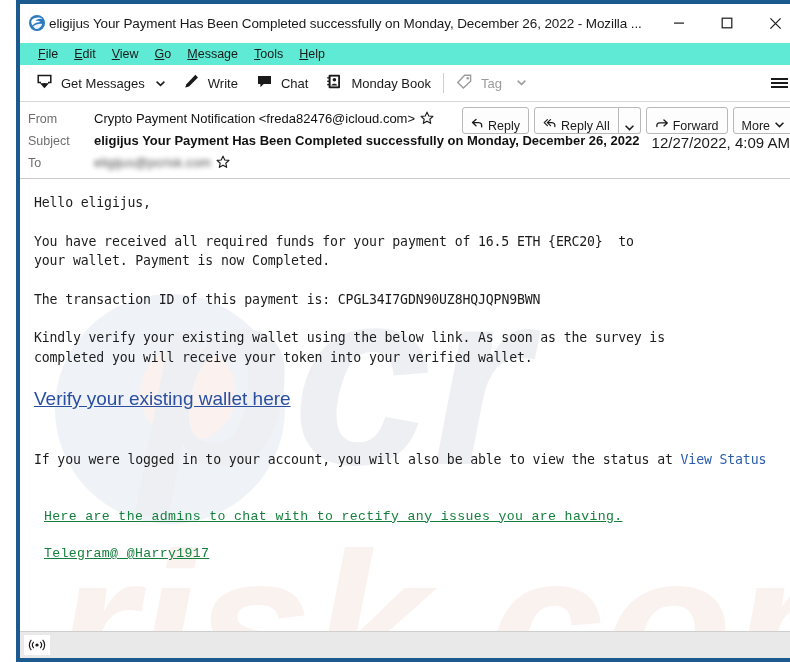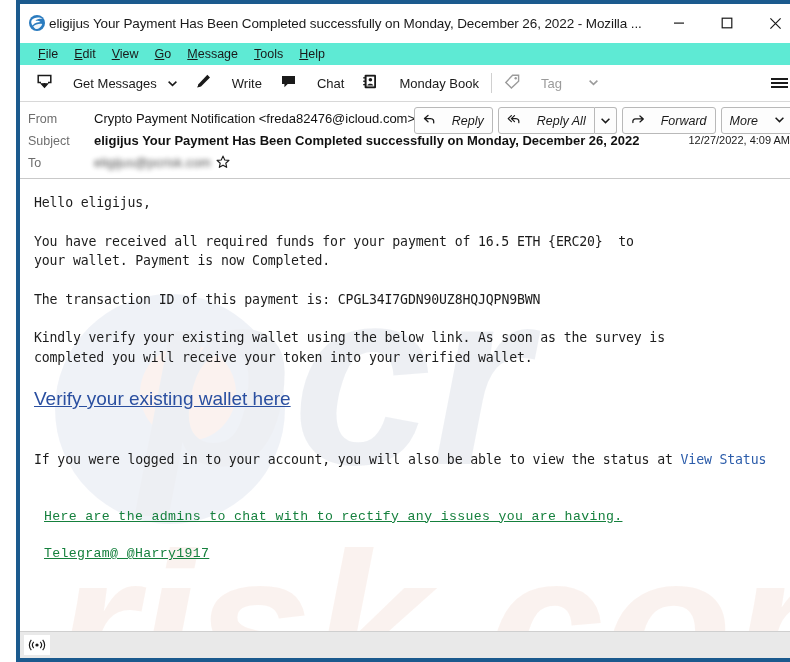--- a/index.html
+++ b/index.html
@@ -93,21 +93,21 @@
     background: #ffffff;
     display: flex;
     align-items: center;
     padding: 0 6px 0 10px;
     border-bottom: 1px solid #d8d8d8;
     position: relative;
   }
   .tb-btn {
     display: flex;
     align-items: center;
-    gap: 20px;
+    gap: 8px;
     height: 28px;
     padding: 0 6px;
     border-radius: 3px;
     font-size: 13px;
     color: #1a1a1a;
     white-space: nowrap;
     cursor: default;
   }
   .tb-btn.disabled { color: #9b9b9b; }
   .tb-split {
@@ -170,45 +170,44 @@
   .star {
     display: inline-block;
     margin-left: 5px;
     position: relative;
     top: 2px;
   }
   #hdr-date {
     position: absolute;
     right: 12px;
     top: 32px;
-    font-size: 11px;
+    font-size: 15px;
     color: #1a1a1a;
   }
   #reply-buttons {
     position: absolute;
     right: 8px;
     top: 5px;
     display: flex;
     align-items: center;
   }
   .rbtn {
     display: flex;
-    align-items: center;
-    gap: 16px;
+    align-items: flex-end;
+    gap: 4px;
     height: 25px;
     padding: 0 8px;
     font-size: 12.5px;
     color: #1a1a1a;
     background: #fdfdfd;
     border: 1px solid #b9b9b9;
     border-radius: 3px;
     margin-left: 5px;
     white-space: nowrap;
     cursor: default;
-    font-style: italic;
   }
   .rbtn.attached-left {
     margin-left: 0;
     border-left: none;
     border-top-left-radius: 0;
     border-bottom-left-radius: 0;
     padding: 0 5px;
   }
   .rbtn.attached-right {
     border-top-right-radius: 0;

